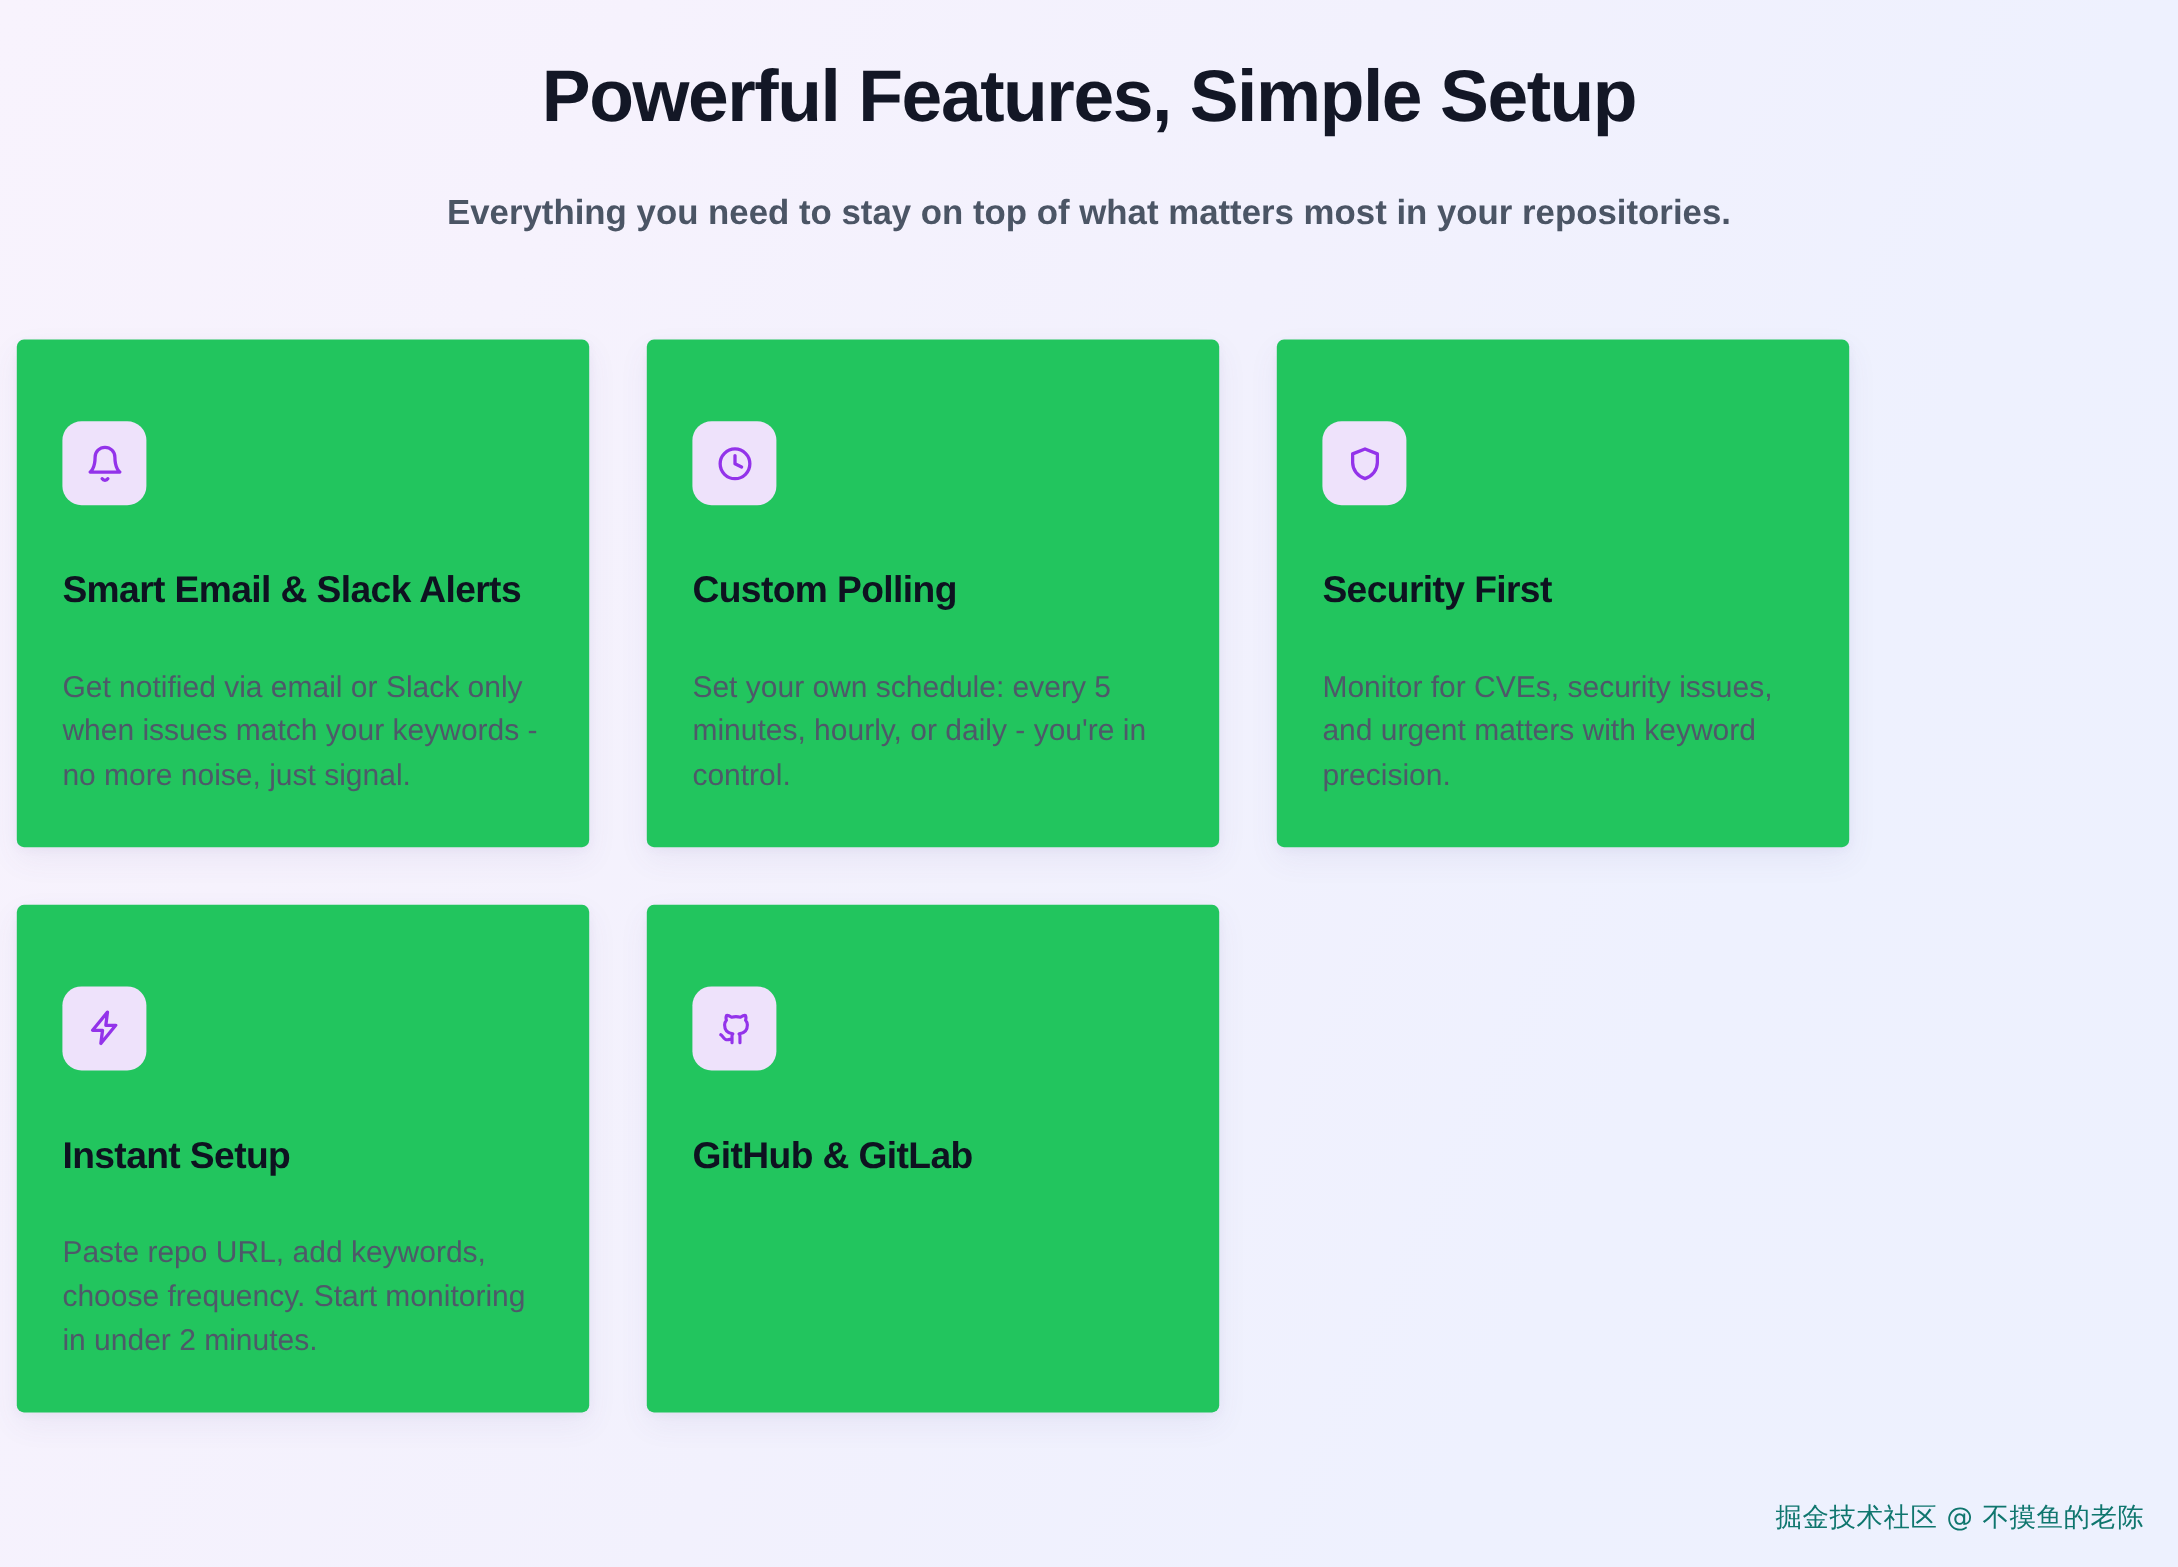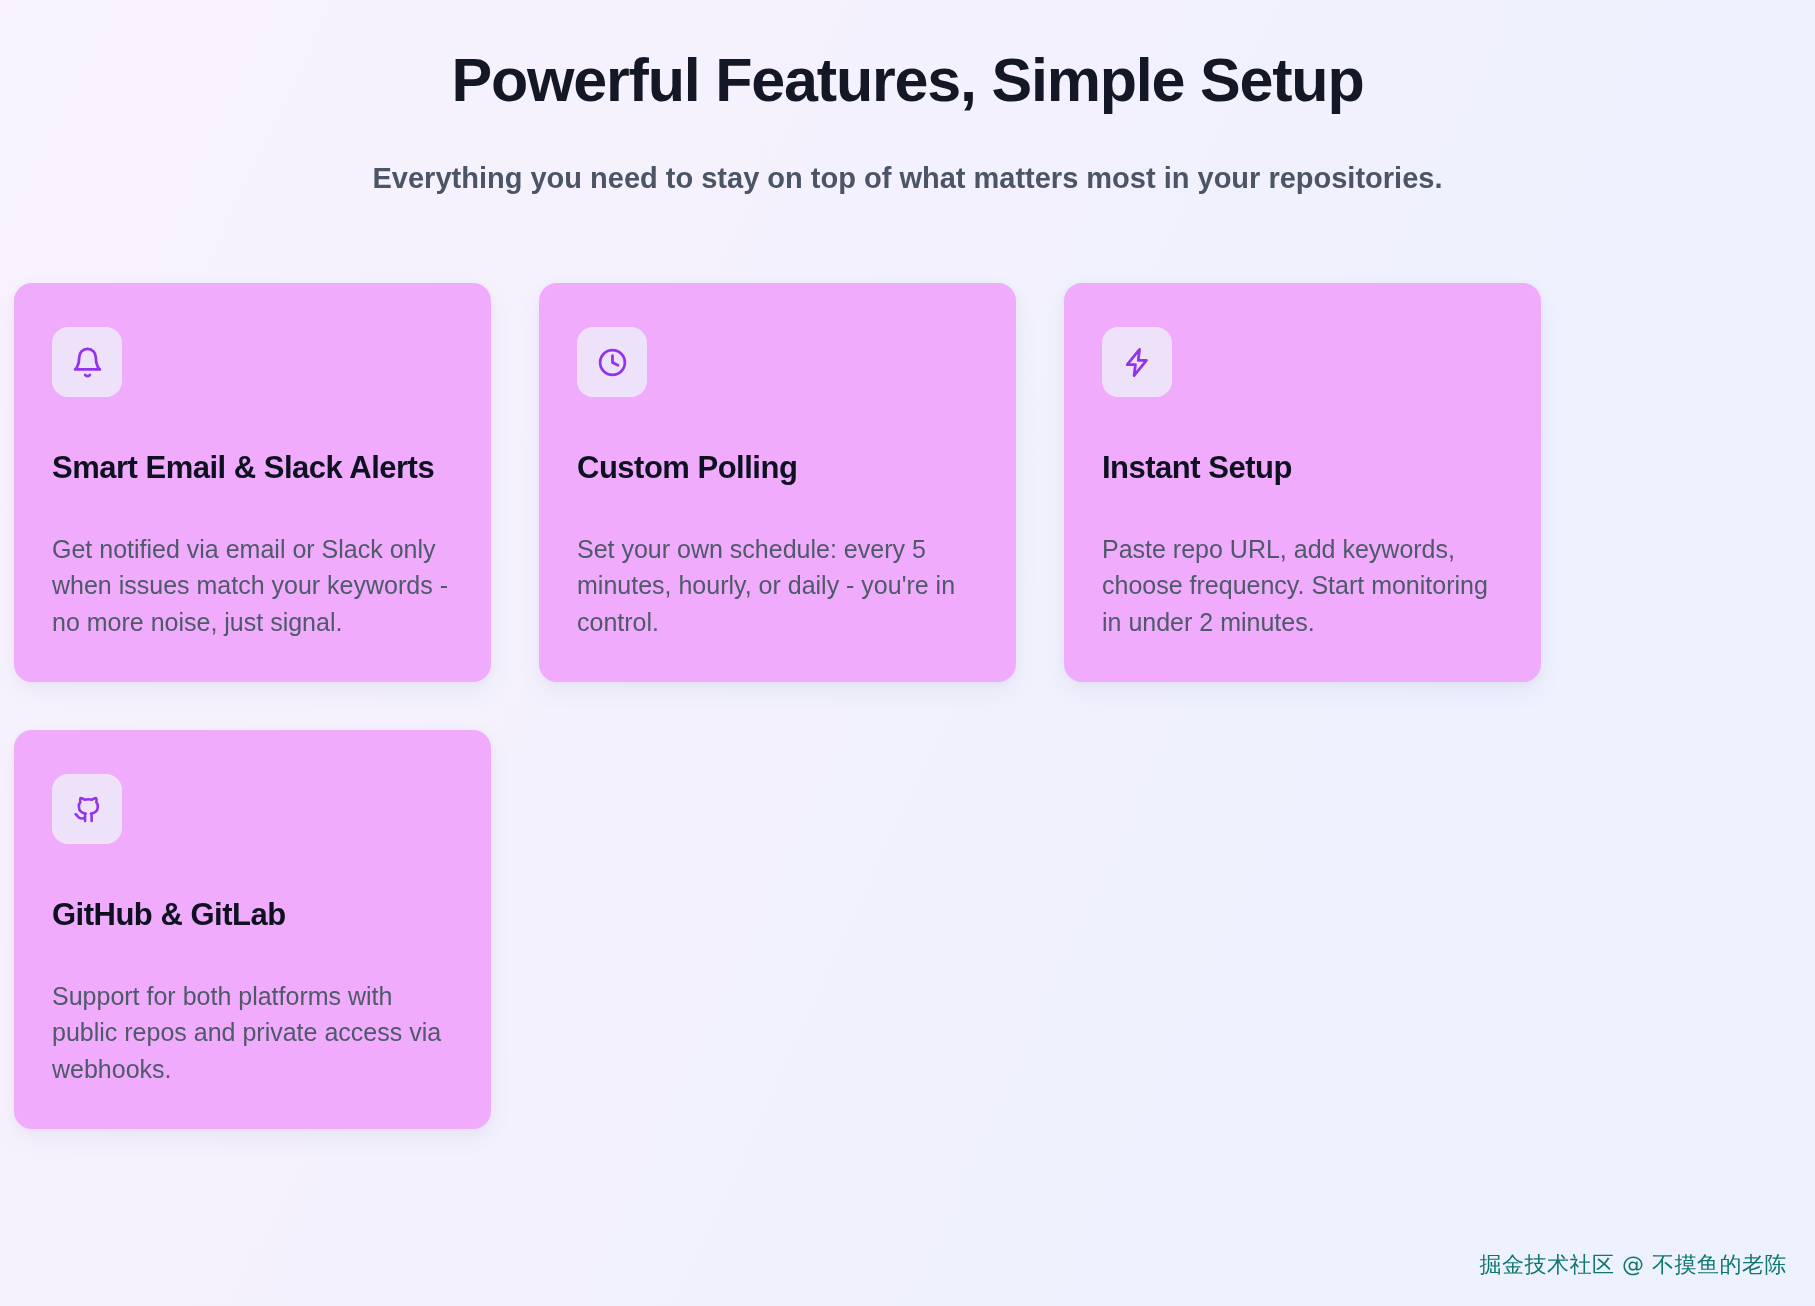--- a/index.html
+++ b/index.html
@@ -56,23 +56,23 @@
     top: 283px;
     left: 14px;
     width: 1787px;
     display: grid;
     grid-template-columns: repeat(3, 477px);
     column-gap: 48px;
     row-gap: 48px;
   }
 
   .feature-card {
-    background: #f0abfc;
-    border-radius: 18px;
-    padding: 44px 38px 42px 38px;
+    background: #22c55e;
+    border-radius: 6px;
+    padding: 68px 38px 42px 38px;
     box-shadow: 0 10px 26px rgba(90, 70, 150, 0.065),
                 0 2px 7px rgba(90, 70, 150, 0.045);
     min-height: 374px;
   }
 
   .icon-tile {
     width: 70px;
     height: 70px;
     border-radius: 16px;
     background: #eee2fb;
@@ -147,20 +147,31 @@
           <svg viewBox="0 0 24 24" fill="none" stroke="#9333ea" stroke-width="2" stroke-linecap="round" stroke-linejoin="round">
             <circle cx="12" cy="12" r="9"></circle>
             <polyline points="12 7 12 12 16 14"></polyline>
           </svg>
         </span>
       </div>
       <h2 class="card-title">Custom Polling</h2>
       <p class="card-desc">Set your own schedule: every 5 minutes, hourly, or daily - you're in control.</p>
     </div>
 
+    <div class="feature-card">
+      <div class="icon-tile">
+        <span>
+          <svg viewBox="0 0 24 24" fill="none" stroke="#9333ea" stroke-width="2" stroke-linecap="round" stroke-linejoin="round">
+            <path d="M12 3l7.5 3v5.2c0 4.6-3.1 8.3-7.5 9.8-4.4-1.5-7.5-5.2-7.5-9.8V6L12 3z"></path>
+          </svg>
+        </span>
+      </div>
+      <h2 class="card-title">Security First</h2>
+      <p class="card-desc">Monitor for CVEs, security issues, and urgent matters with keyword precision.</p>
+    </div>
 
     <div class="feature-card">
       <div class="icon-tile">
         <span>
           <svg viewBox="0 0 24 24" fill="none" stroke="#9333ea" stroke-width="2" stroke-linecap="round" stroke-linejoin="round">
             <path d="M13.5 2.5L4.5 13.5h6l-1 8 9-11h-6l1-8z"></path>
           </svg>
         </span>
       </div>
       <h2 class="card-title">Instant Setup</h2>
@@ -169,21 +180,20 @@
 
     <div class="feature-card">
       <div class="icon-tile">
         <span>
           <svg viewBox="0 0 24 24" fill="none" stroke="#9333ea" stroke-width="1.9" stroke-linecap="round" stroke-linejoin="round">
             <path d="M9 19c-4 1.4-4-2.2-5.6-2.8M15 21v-3.3c0-1 .1-1.4-.5-2 2.6-.3 5-1.3 5-5.4a4.2 4.2 0 0 0-1.1-2.9 3.9 3.9 0 0 0-.1-2.9s-.9-.3-3 1.1a10.3 10.3 0 0 0-5.4 0C7.8 4.2 6.9 4.5 6.9 4.5a3.9 3.9 0 0 0-.1 2.9A4.2 4.2 0 0 0 5.7 10.3c0 4.1 2.4 5.1 5 5.4-.6.6-.6 1.2-.5 2V21"></path>
           </svg>
         </span>
       </div>
       <h2 class="card-title">GitHub &amp; GitLab</h2>
-      <p class="card-desc">Support for both platforms with public repos and private access via webhooks.</p>
     </div>
 
 
   </div>
 
   <div class="watermark">掘金技术社区 @ 不摸鱼的老陈</div>
 
 </div>
 
 </body></html>

